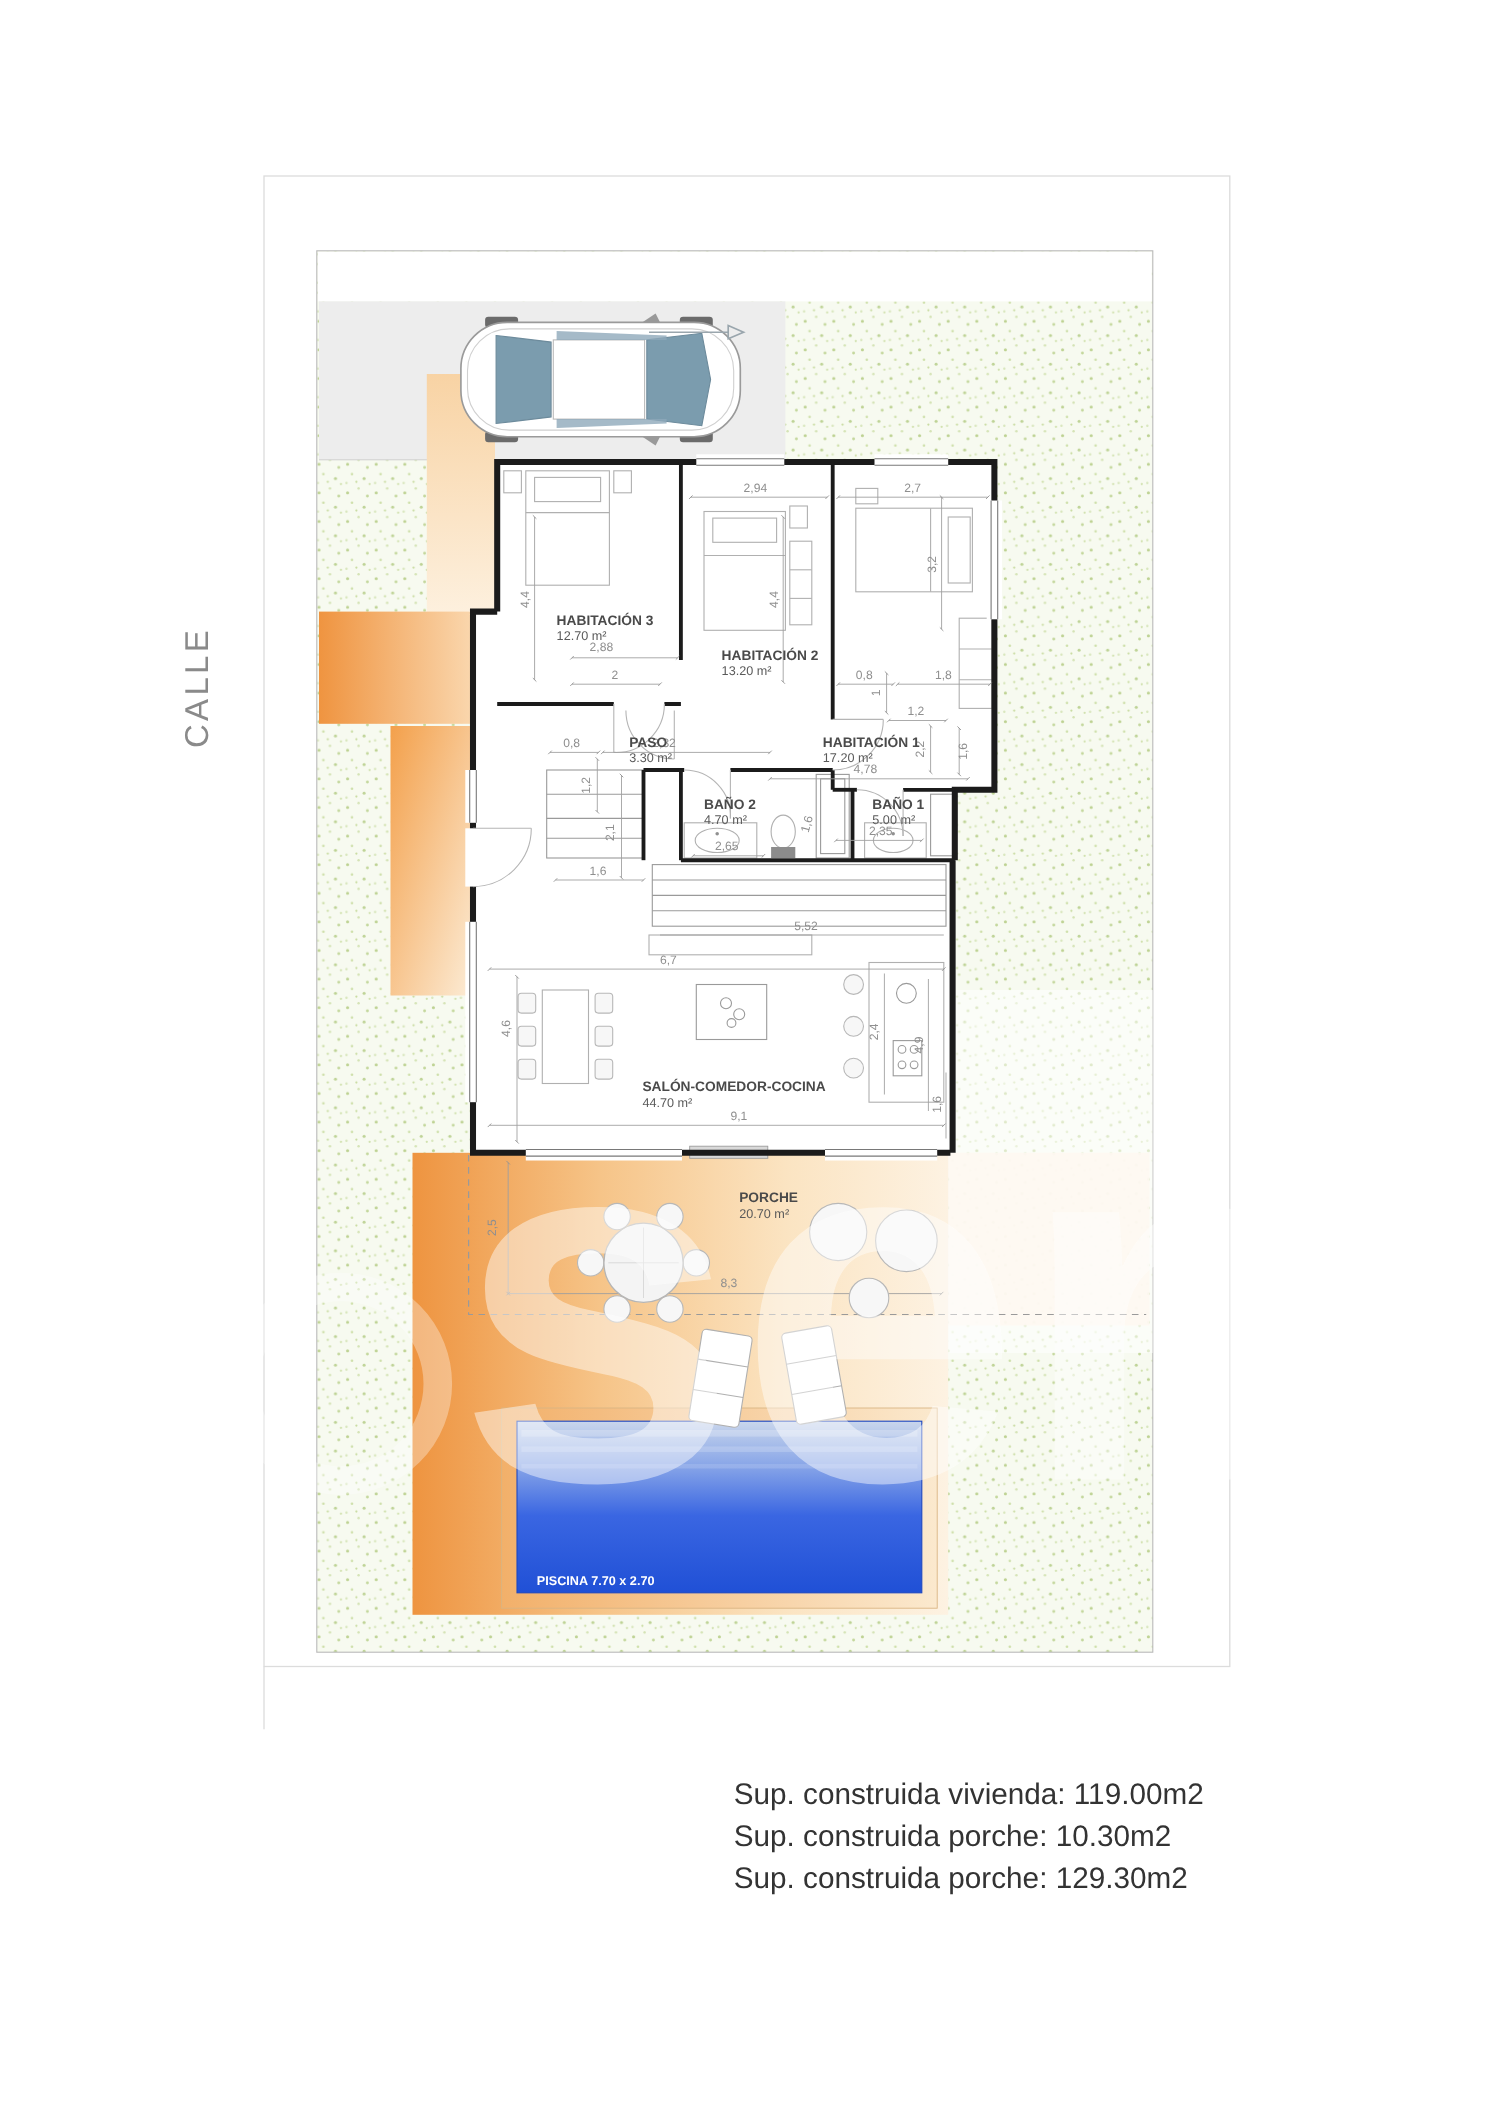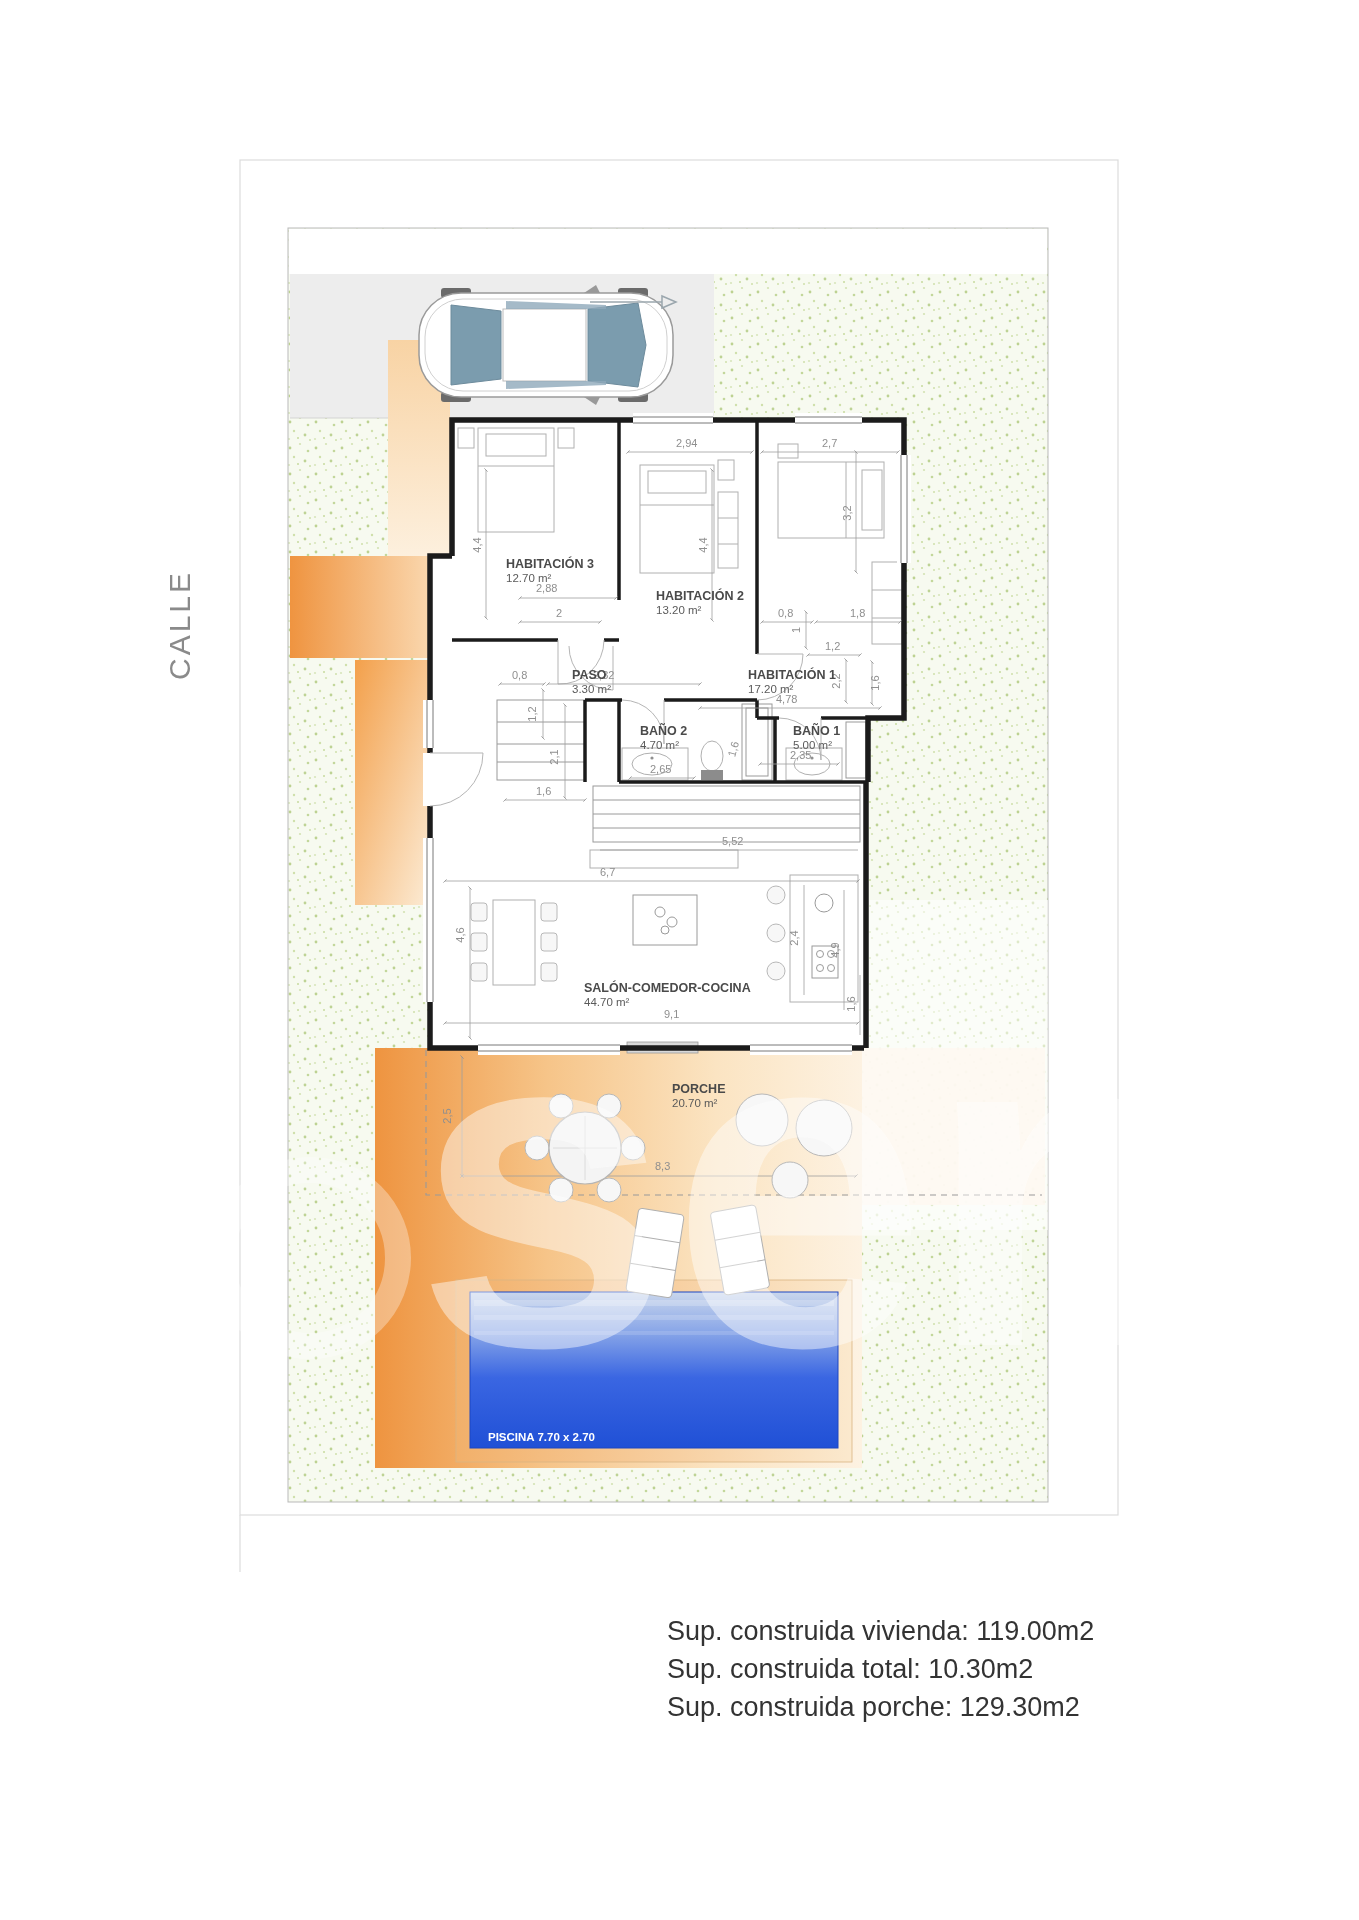--- a/index.html
+++ b/index.html
@@ -395,17 +395,17 @@
 
     <g>
       <rect x="252" y="1000" width="16" height="345" fill="#ffffff" opacity="0.38"></rect>
       <circle cx="310" cy="1258" r="88" fill="none" stroke="#ffffff" stroke-width="26" opacity="0.33"></circle>
       <text class="wm" x="415" y="1345" font-size="460" fill="#ffffff" opacity="0.45">sen</text>
     </g>
   </svg>
 
   <div id="summary">
     <div>Sup. construida vivienda: 119.00m2</div>
-    <div>Sup. construida total: 10.30m2</div>
+    <div>Sup. construida porche: 10.30m2</div>
     <div>Sup. construida porche: 129.30m2</div>
   </div>
 
 </div>
 
 </body></html>

